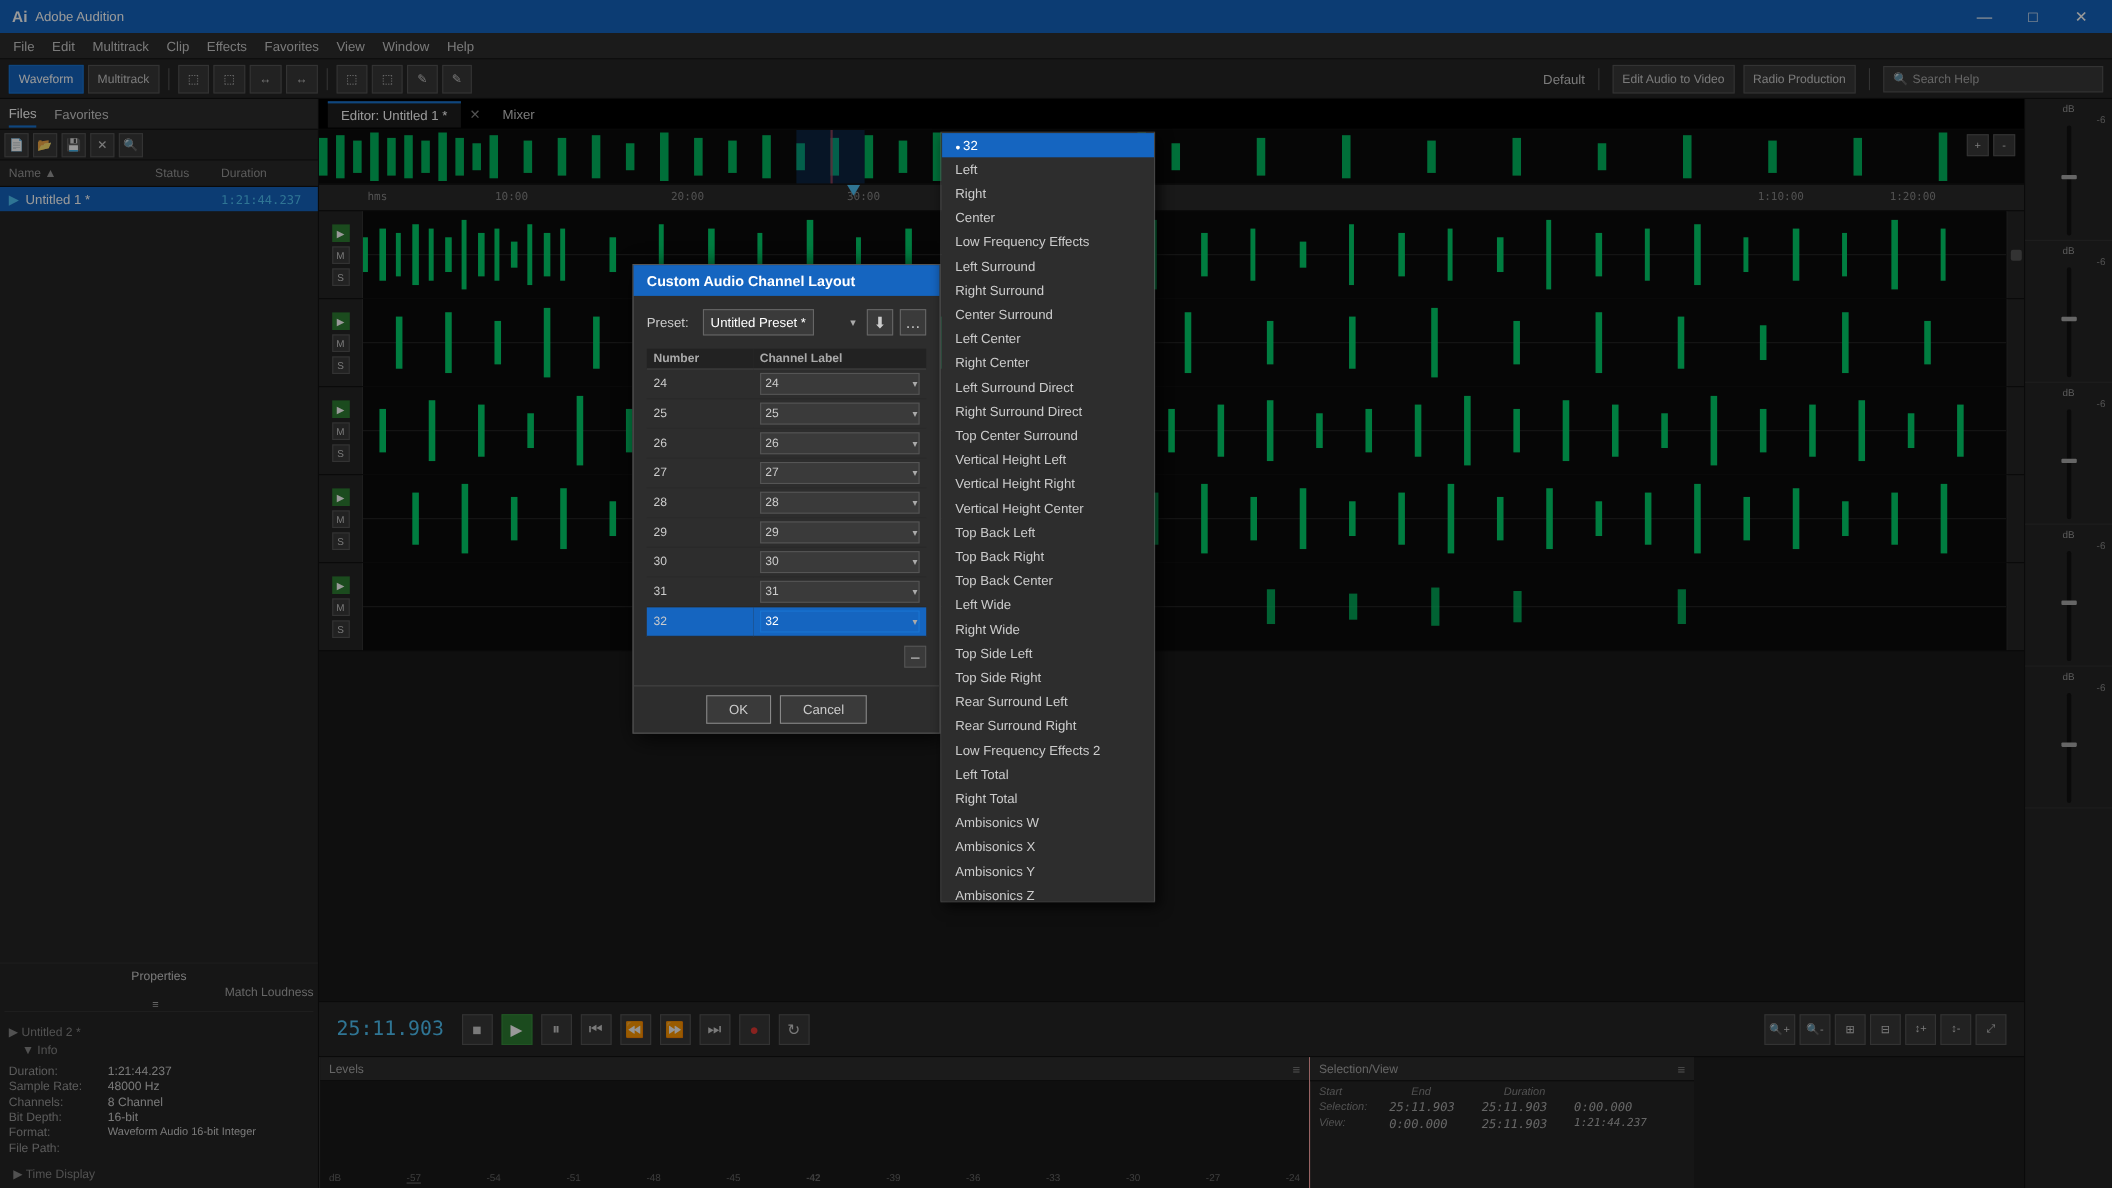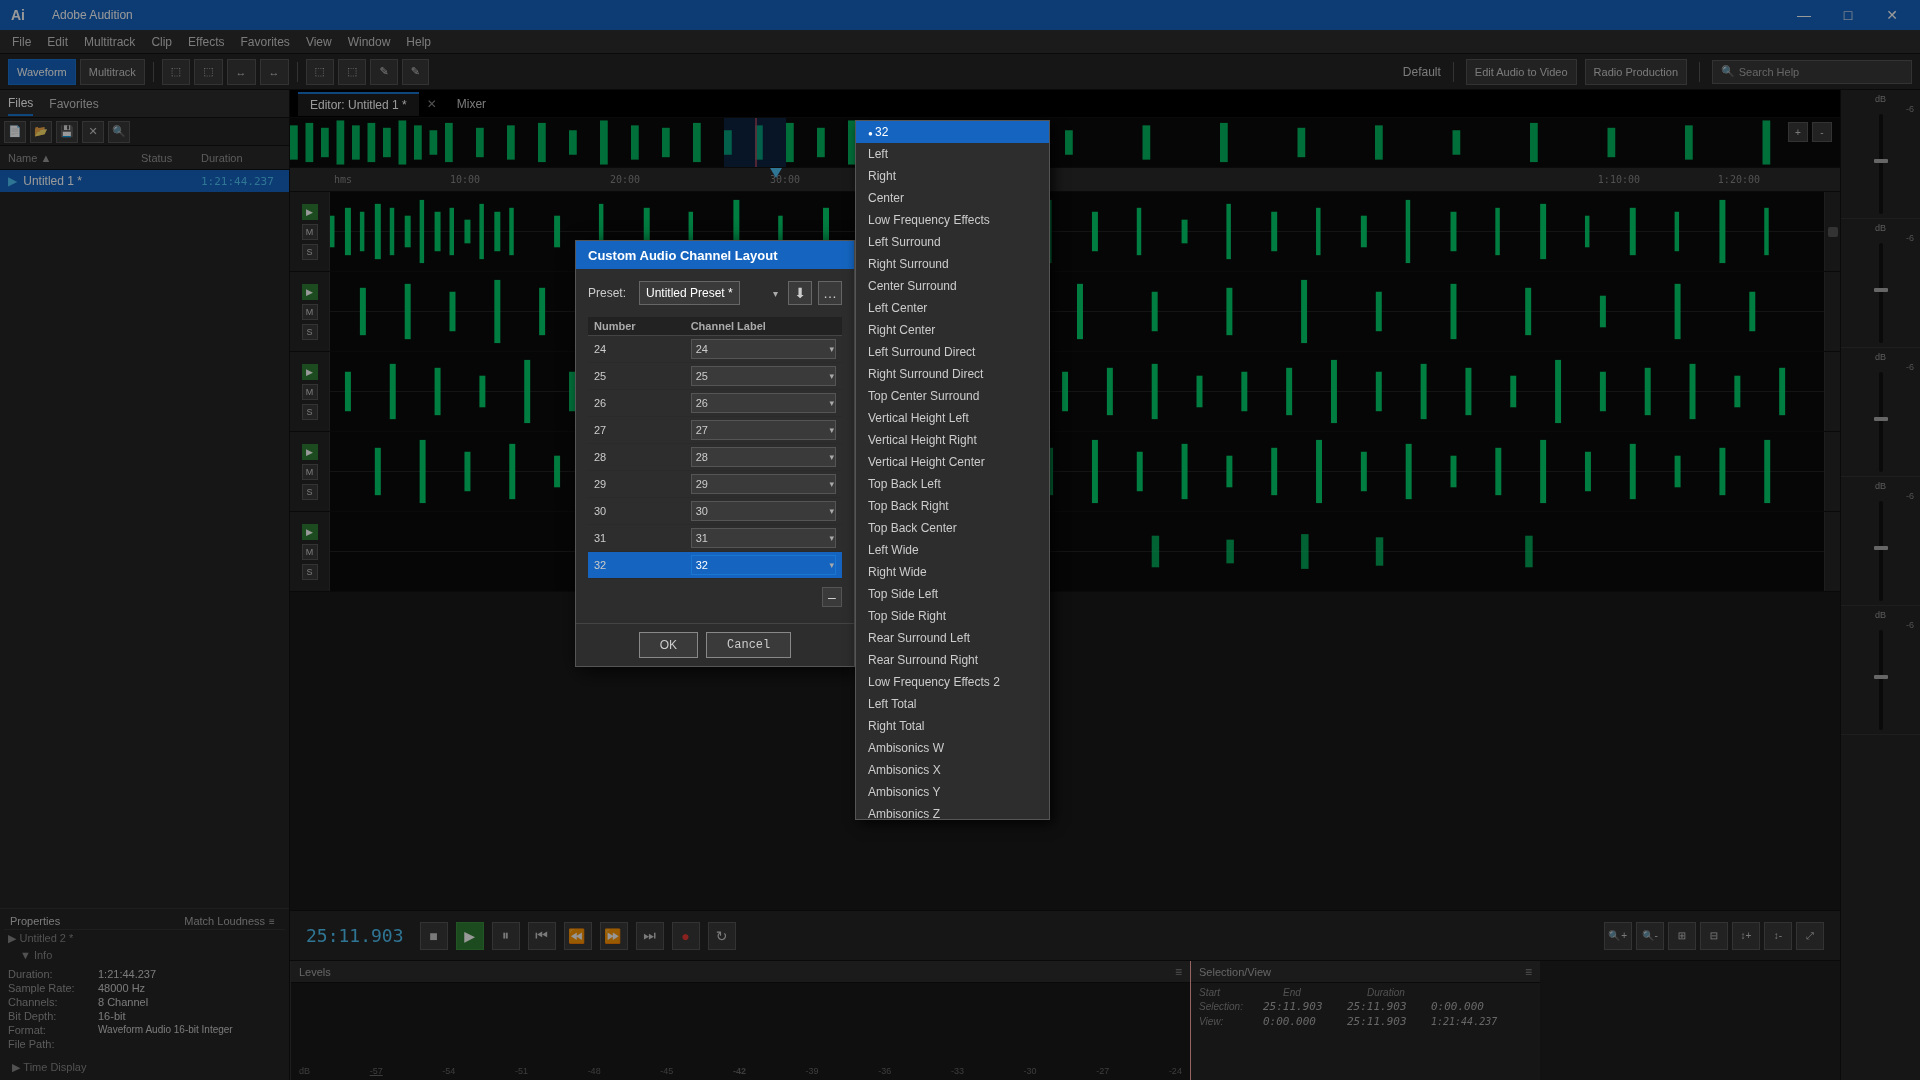--- a/index.html
+++ b/index.html
@@ -1,20 +1,20 @@
 <!DOCTYPE html>
 <html><head>
   <meta charset="utf-8">
   <style>
     * { margin: 0; padding: 0; box-sizing: border-box; }
     body { width: 1920px; height: 1080px; background: #1e1e1e; font-family: 'Segoe UI', Arial, sans-serif; font-size: 12px; color: #ccc; overflow: hidden; position: relative; }
 
     
     #title-bar { width: 100%; height: 30px; background: #1565c0; display: flex; align-items: center; padding: 0 8px; justify-content: space-between; }
-    #title-bar-left { display: flex; align-items: center; gap: 24px; }
+    #title-bar-left { display: flex; align-items: center; gap: 4px; }
     #app-icon { width: 20px; height: 20px; background: #1565c0; color: #fff; font-weight: bold; font-size: 14px; display: flex; align-items: center; justify-content: center; }
     #title-text { color: #fff; font-size: 12px; }
     #title-controls { display: flex; gap: 4px; }
     .title-btn { width: 40px; height: 30px; display: flex; align-items: center; justify-content: center; color: #fff; font-size: 14px; cursor: pointer; }
 
     
     #menu-bar { width: 100%; height: 24px; background: #2d2d2d; display: flex; align-items: center; padding: 0 4px; border-bottom: 1px solid #111; }
     .menu-item { padding: 2px 8px; cursor: pointer; color: #ccc; font-size: 12px; }
 
     
@@ -36,21 +36,21 @@
     .panel-tab.active { color: #fff; border-bottom: 2px solid #1976d2; }
     #files-toolbar { height: 28px; display: flex; align-items: center; padding: 0 4px; gap: 4px; border-bottom: 1px solid #111; }
     .files-btn { width: 22px; height: 22px; background: #3a3a3a; border: 1px solid #555; display: flex; align-items: center; justify-content: center; cursor: pointer; font-size: 11px; color: #ccc; }
     #files-list-header { height: 24px; display: flex; align-items: center; padding: 0 8px; background: #2a2a2a; border-bottom: 1px solid #111; font-size: 11px; color: #999; }
     #files-content { flex: 1; overflow-y: auto; }
     .file-item { display: flex; align-items: center; padding: 4px 8px; gap: 6px; cursor: pointer; }
     .file-item.selected { background: #1565c0; }
 
     
     #props-panel { background: #252525; border-top: 1px solid #111; padding: 4px; }
-    #props-tabs { display: flex; align-items: center; border-bottom: 1px solid #333; margin-bottom: 0; }
+    #props-tabs { display: flex; align-items: center; border-bottom: 1px solid #333; margin-bottom: 10px; flex-direction: column; }
     .props-tab { color: #ccc; font-size: 11px; cursor: pointer; padding: 2px 6px; }
     #info-section { padding: 4px; }
     .info-row { display: flex; font-size: 11px; padding: 1px 0; }
     .info-label { color: #999; width: 90px; flex-shrink: 0; }
     .info-value { color: #ccc; }
 
     
     #center-area { flex: 1; display: flex; flex-direction: column; overflow: hidden; }
     #editor-tabs { height: 28px; background: #000000; display: flex; align-items: center; padding: 0 8px; border-bottom: 1px solid #111; gap: 4px; }
     .editor-tab { color: #ccc; font-size: 12px; cursor: pointer; padding: 4px 12px; }
@@ -87,21 +87,21 @@
     .preset-icon-btn { width: 24px; height: 24px; background: #3a3a3a; border: 1px solid #666; display: flex; align-items: center; justify-content: center; cursor: pointer; color: #ccc; font-size: 14px; }
     #channel-table { width: 100%; border-collapse: collapse; margin-bottom: 8px; }
     #channel-table th { background: #222; color: #aaa; font-size: 11px; text-align: left; padding: 3px 6px; border-bottom: 1px solid #444; }
     #channel-table td { padding: 3px 6px; font-size: 11px; color: #ccc; border-bottom: 1px solid #2a2a2a; }
     .active-row { background: #1565c0; }
     .active-row td { color: #fff; }
     .ch-dropdown { width: 100%; height: 20px; background: #3a3a3a; border: 1px solid #555; color: #ccc; font-size: 11px; padding: 0 4px; cursor: pointer; appearance: none; }
     #dialog-footer { display: flex; align-items: center; justify-content: center; gap: 8px; padding: 8px 12px; border-top: 1px solid #444; }
     .dialog-btn { height: 26px; padding: 0 20px; font-size: 12px; cursor: pointer; }
     .dialog-btn.primary { background: #3a3a3a; border: 1px solid #888; color: #ccc; }
-    .dialog-btn.secondary { background: #3a3a3a; border: 1px solid #888; color: #ccc; font-family: Liberation Mono, monospace; }
+    .dialog-btn.secondary { background: #3a3a3a; border: 1px solid #888; color: #ccc; }
     .add-row-btn { width: 20px; height: 20px; background: #3a3a3a; border: 1px solid #555; color: #ccc; cursor: pointer; display: flex; align-items: center; justify-content: center; font-size: 14px; }
 
     
     #dropdown-list { position: absolute; left: 855px; top: 120px; width: 195px; background: #2d2d2d; border: 1px solid #555; box-shadow: 4px 4px 12px rgba(0,0,0,0.8); z-index: 200; max-height: 700px; overflow-y: auto; }
     .dropdown-item { padding: 4px 12px; font-size: 12px; color: #ccc; cursor: pointer; white-space: nowrap; }
     .dropdown-item.selected { background: #1565c0; color: #fff; }
     .dropdown-item.selected::before { content: '● '; color: #fff; font-size: 8px; }
 
     
     ::-webkit-scrollbar { width: 6px; height: 6px; }

